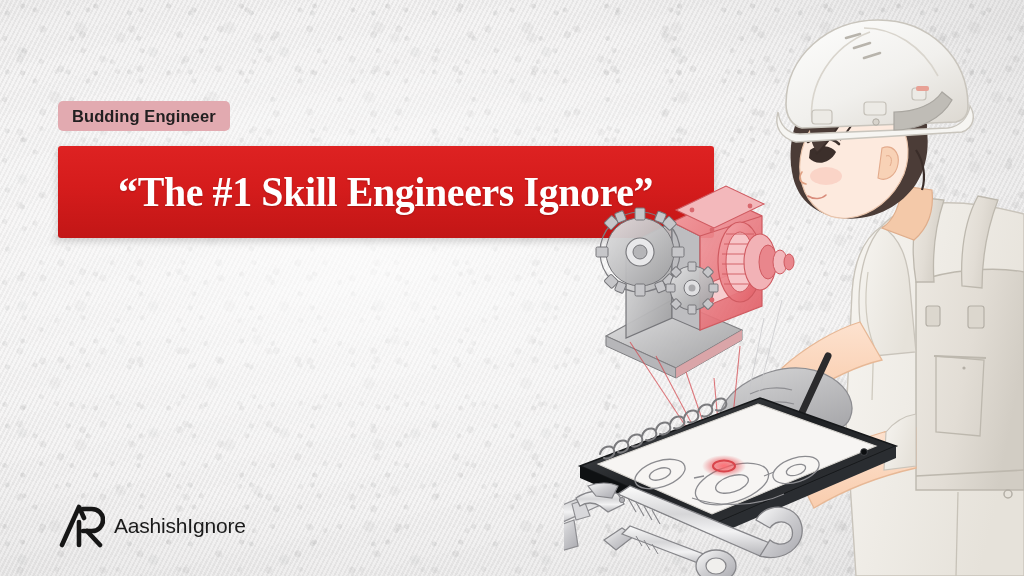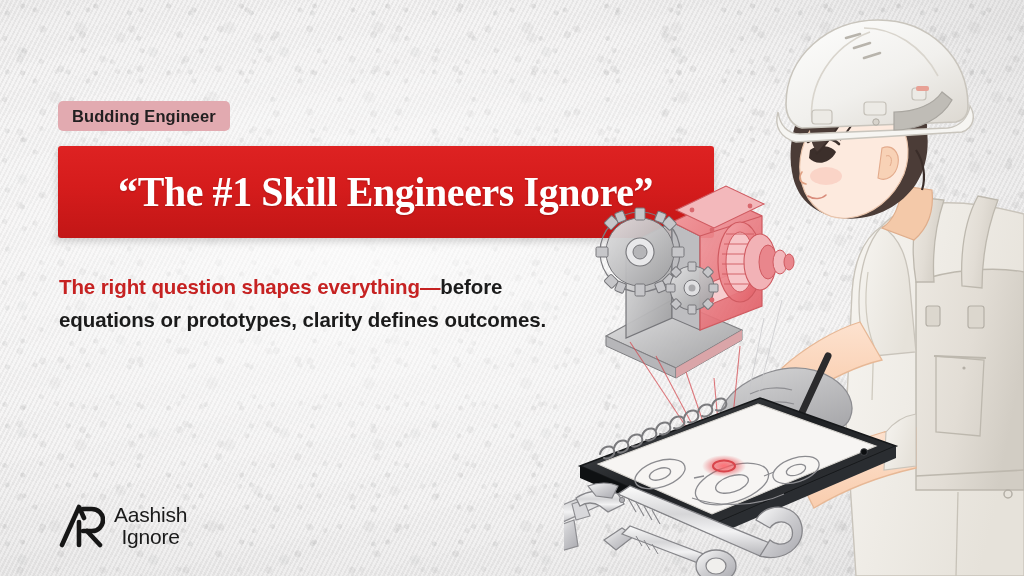--- a/index.html
+++ b/index.html
@@ -135,27 +135,26 @@
     position: absolute;
     left: 1px;
     top: 500px;
     display: flex;
     align-items: center;
     gap: 9px;
   }
   .logo-mark { display: block; }
   .logo-words {
     display: flex;
-    flex-direction: column;
+    flex-direction: row;
     line-height: 1.04;
     color: #1a1a1a;
     font-size: 21px;
     font-weight: 500;
     letter-spacing: -.2px;
-    text-align: center;
   }
 
   
   .illustration {
     position: absolute;
     right: 0;
     top: 0;
     width: 460px;
     height: 576px;
   }
@@ -174,23 +173,20 @@
   <div class="content">
 
     <div class="eyebrow">
       <span>Budding Engineer</span>
     </div>
 
     <div class="headline-band">
       <span class="headline-text">“The #1 Skill Engineers Ignore”</span>
     </div>
 
-    <div class="body-copy">
-      <span class="lead">The right question shapes everything—</span><span class="rest">before equations or prototypes, clarity defines outcomes.</span>
-    </div>
 
     <div class="logo">
       <span class="logo-mark">
         <svg width="46" height="48" viewBox="0 0 46 48" aria-hidden="true">
 
           <path d="M3 45 L20 7 L25 18" fill="none" stroke="#161616" stroke-width="4.6" stroke-linecap="round" stroke-linejoin="round"></path>
 
           <path d="M20 45 L20 22" fill="none" stroke="#161616" stroke-width="4.6" stroke-linecap="round"></path>
 
           <path d="M24 9 L33 9 A11 11 0 0 1 33 31 L24 31" fill="none" stroke="#161616" stroke-width="4.6" stroke-linecap="round" stroke-linejoin="round"></path>

